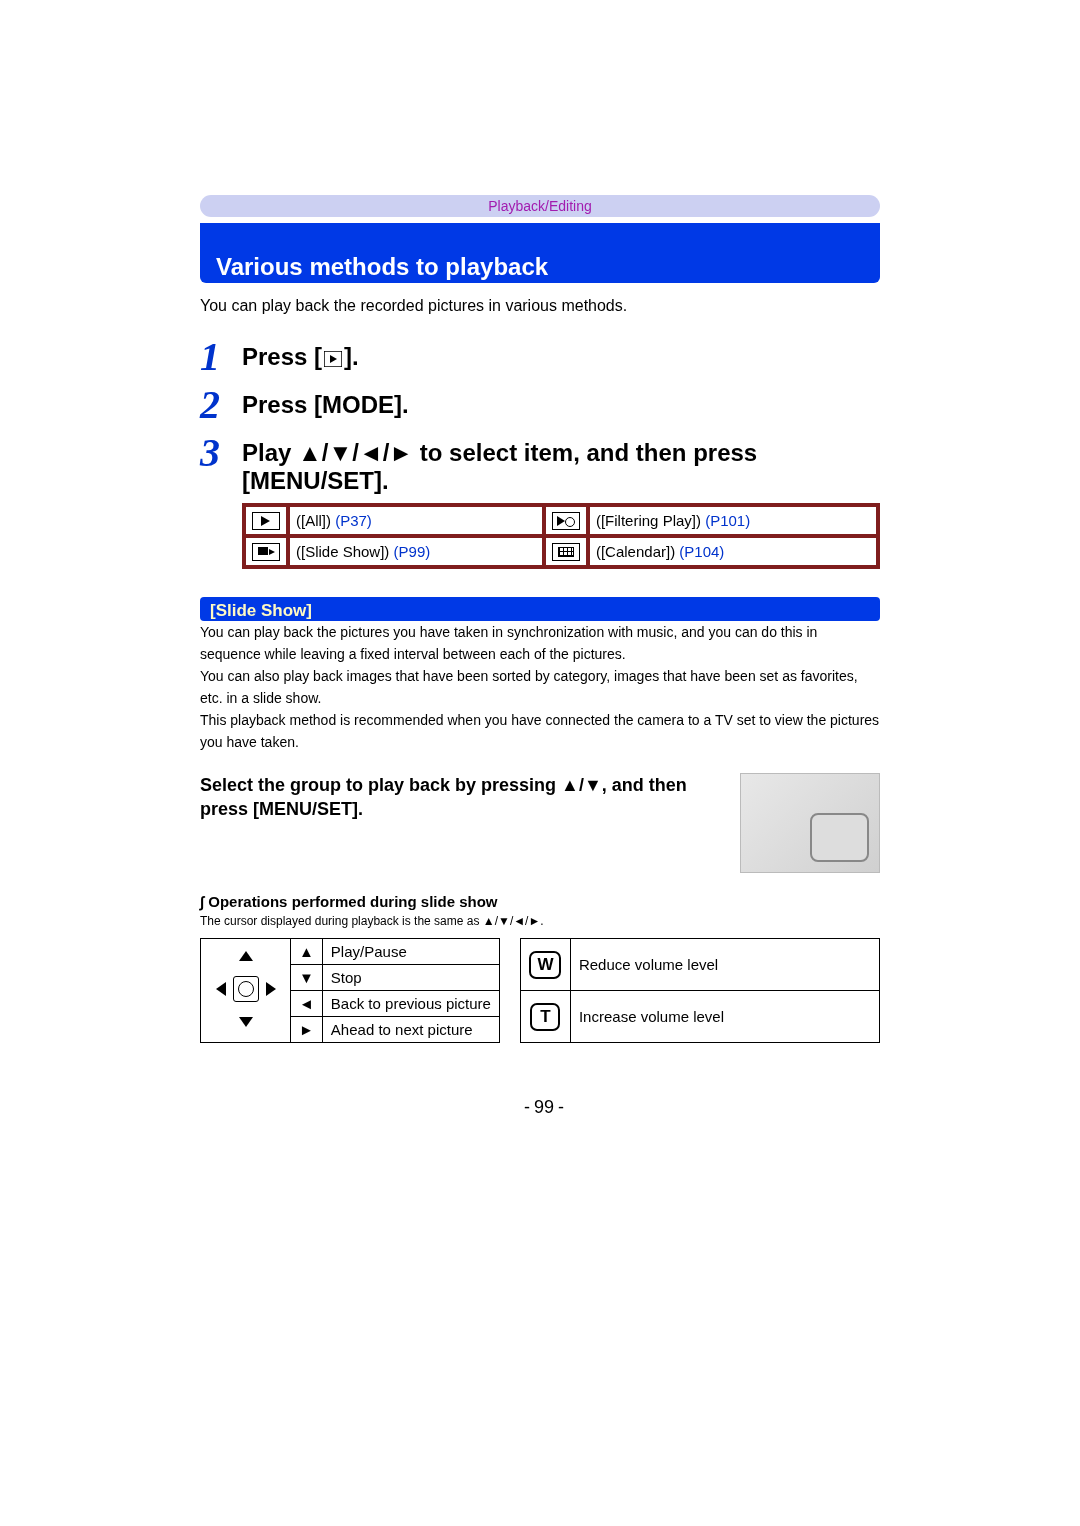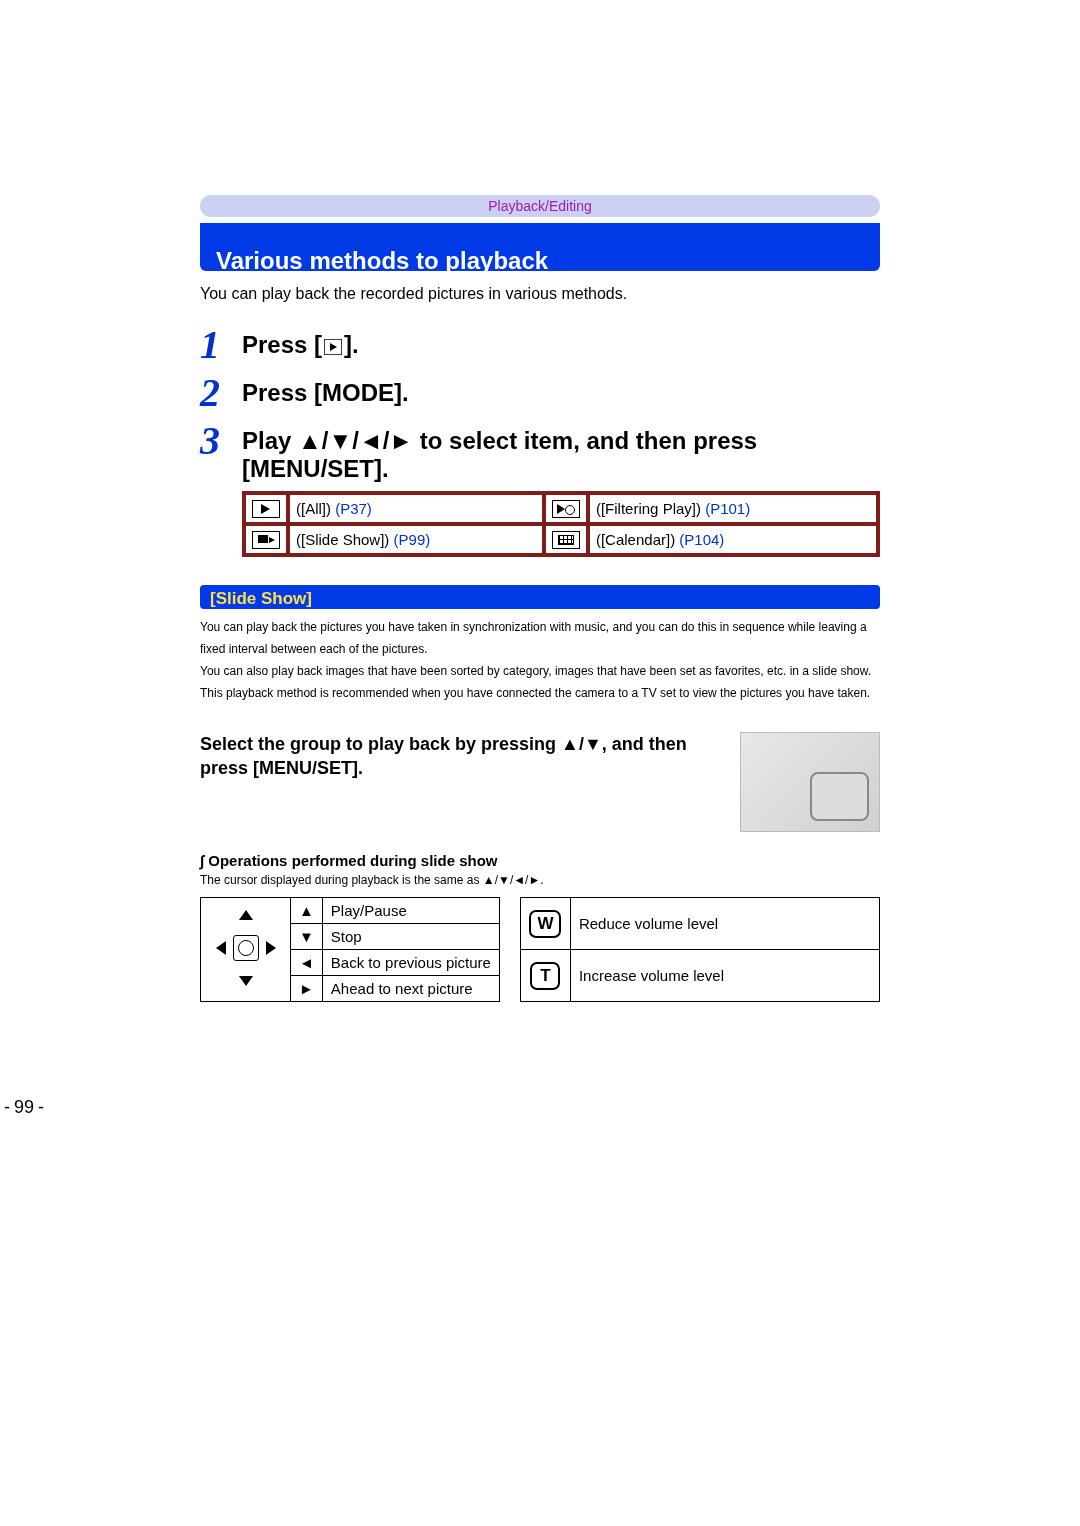--- a/index.html
+++ b/index.html
@@ -24,21 +24,21 @@
     text-align: center;
     font-size: 14px;
     color: #a21caf;
     line-height: 22px;
   }
   .title-bar {
     background: #0039e6;
     color: #fff;
     font-size: 24px;
     font-weight: bold;
-    padding: 24px 16px;
+    padding: 30px 16px;
     border-radius: 0 0 6px 6px;
     margin-top: 6px;
     height: 44px;
   }
   .intro {
     margin-top: 14px;
     font-size: 16px;
     color: #000;
   }
   .steps { margin-top: 22px; }
@@ -90,36 +90,36 @@
     padding: 4px 6px;
     vertical-align: middle;
   }
   .options-table td.icon-cell {
     width: 44px;
     text-align: center;
   }
   .page-ref { color: #0033cc; }
   .section-bar {
     background: #0039e6;
-    color: #fde047;
+    color: #fef9c3;
     font-weight: bold;
     font-size: 17px;
     padding: 4px 10px;
     border-radius: 4px;
     margin-top: 28px;
     height: 24px;
   }
   .section-body {
-    font-size: 12px;
-    margin-top: 7px;
+    font-size: 14px;
+    margin-top: 0;
     line-height: 22px;
   }
   .substep-row {
     display: flex;
-    margin-top: 28px;
+    margin-top: 20px;
     gap: 10px;
     align-items: flex-start;
   }
   .substep-text {
     flex: 1;
     font-weight: bold;
     font-size: 18px;
     line-height: 24px;
   }
   .thumb {
@@ -176,23 +176,24 @@
     border-radius: 7px;
     min-width: 30px;
     padding: 2px 6px;
     font-weight: bold;
     text-align: center;
     font-size: 17px;
     margin: 0 auto;
   }
   .page-number {
     position: absolute;
-    left: 0;
+    left: 8px;
     right: 0;
     bottom: 408px;
+    text-align: center;
     font-size: 18px;
   }
   .page-number .dash { margin: 0 4px; }
 
   
   .mini-icon {
     display: inline-block;
     width: 28px;
     height: 18px;
     border: 1.5px solid #000;

